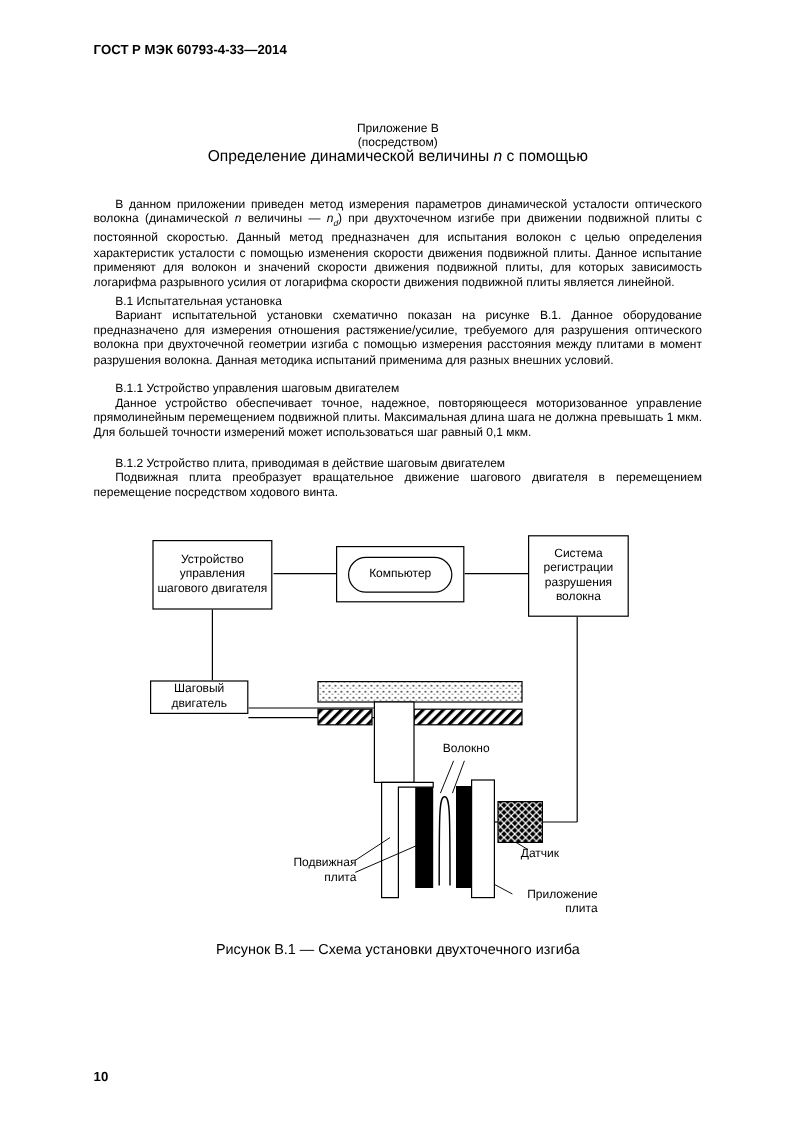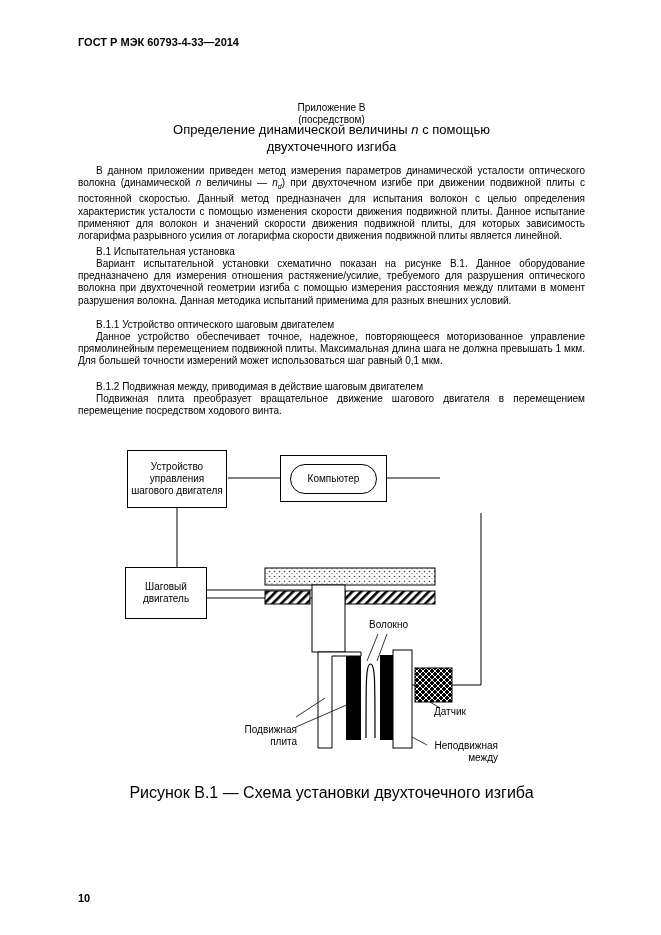--- a/index.html
+++ b/index.html
@@ -15,21 +15,21 @@
   .bold { font-weight:normal; }
   .center { text-align:center; }
   .just { text-align:justify; text-indent:18px; }
   .it { font-style:italic; }
   .indent { padding-left:18px; }
   sub { font-size:7px; font-style:italic; }
 
   .doc-header { top:36px; font-size:11px; font-weight:bold; }
   .annex { top:61px; font-size:10px; line-height:12px;margin-top:41px; }
   .main-title { top:121px; font-size:13px; line-height:17px; font-weight:normal; }
-  .caption { top:784px; font-size:16px; }
+  .caption { top:784px; font-size:12px; }
   .pagenum { top:892px; left:78px; font-size:11px; font-weight:bold; }
 
   .diagram { left:78px; top:440px; width:507px; height:335px; }
   .dsvg { position:absolute; left:0; top:0; z-index:1; }
   .dbox {
     position:absolute; border:1px solid #000; background:#fff; z-index:2;
     display:flex; align-items:center; justify-content:center;
     text-align:center; font-size:10px; line-height:12px; padding:2px;
   }
   .dbox-inner {
@@ -47,32 +47,31 @@
 
 <div class="abs doc-header" style="left:78px">ГОСТ Р МЭК 60793-4-33—2014</div>
 
 <div class="abs cw annex center">
   <div>Приложение В</div>
   <div>(посредством)</div>
 </div>
 
 <div class="abs cw main-title center">
   <div><span>Определение динамической величины </span><span class="it">n</span><span> с помощью</span></div>
-  <div>двухточечного изгиба</div>
 </div>
 
 <p class="abs cw small just" style="top:165px"><span>В данном приложении приведен метод измерения параметров динамической усталости оптического волокна (динамической </span><span class="it">n</span><span> величины — </span><span class="it">n</span><sub>d</sub><span>) при двухточечном изгибе при движении подвижной плиты с постоянной скоростью. Данный метод предназначен для испытания волокон с целью определения характеристик усталости с помощью изменения скорости движения подвижной плиты. Данное испытание применяют для волокон и значений скорости движения подвижной плиты, для которых зависимость логарифма разрывного усилия от логарифма скорости движения подвижной плиты является линейной.</span></p>
 
 <div class="abs cw small bold indent" style="top:246px">В.1 Испытательная установка</div>
 <p class="abs cw small just" style="top:258px">Вариант испытательной установки схематично показан на рисунке В.1. Данное оборудование предназначено для измерения отношения растяжение/усилие, требуемого для разрушения оптического волокна при двухточечной геометрии изгиба с помощью измерения расстояния между плитами в момент разрушения волокна. Данная методика испытаний применима для разных внешних условий.</p>
 
-<div class="abs cw small bold indent" style="top:319px">В.1.1 Устройство оптического шаговым двигателем</div>
+<div class="abs cw small bold indent" style="top:319px">В.1.1 Устройство управления шаговым двигателем</div>
 <p class="abs cw small just" style="top:331px">Данное устройство обеспечивает точное, надежное, повторяющееся моторизованное управление прямолинейным перемещением подвижной плиты. Максимальная длина шага не должна превышать 1 мкм. Для большей точности измерений может использоваться шаг равный 0,1 мкм.</p>
 
-<div class="abs cw small bold indent" style="top:381px">В.1.2 Подвижная между, приводимая в действие шаговым двигателем</div>
+<div class="abs cw small bold indent" style="top:381px">В.1.2 Устройство плита, приводимая в действие шаговым двигателем</div>
 <p class="abs cw small just" style="top:393px">Подвижная плита преобразует вращательное движение шагового двигателя в перемещением перемещение посредством ходового винта.</p>
 
 <div class="abs diagram">
   <svg class="dsvg" width="507" height="335" viewBox="0 0 507 335">
     <defs>
       <pattern id="dots" width="5" height="5" patternUnits="userSpaceOnUse">
         <rect width="5" height="5" fill="#ffffff"></rect>
         <circle cx="1.5" cy="1.5" r="0.8" fill="#444444"></circle>
         <circle cx="4" cy="3.6" r="0.6" fill="#666666"></circle>
       </pattern>
@@ -121,26 +120,29 @@
   <div class="dbox" style="left:49px; top:10px; width:100px; height:58px;">
     <span>Устройство управления шагового двигателя</span>
   </div>
 
   <div class="dbox" style="left:202px; top:15px; width:107px; height:47px;">
     <div class="dbox-inner">
       <span>Компьютер</span>
     </div>
   </div>
 
+  <div class="dbox" style="left:362px; top:6px; width:84px; height:68px;">
+    <span>Система регистрации разрушения волокна</span>
+  </div>
 
-  <div class="dbox" style="left:47px; top:127px; width:82px; height:52px;">
+  <div class="dbox" style="left:47px; top:127px; width:82px; height:28px;">
     <span>Шаговый двигатель</span>
   </div>
 
   <div class="dlabel" style="left:291px; top:179px;">Волокно</div>
-  <div class="dlabel" style="left:143px; top:284px; width:76px;">Подвижная плита</div>
+  <div class="dlabel" style="left:143px; top:274px; width:76px;">Подвижная плита</div>
   <div class="dlabel" style="left:356px; top:266px;">Датчик</div>
-  <div class="dlabel" style="left:338px; top:300px; width:82px;">Неподвижная между</div>
+  <div class="dlabel" style="left:338px; top:300px; width:82px;">Приложение плита</div>
 </div>
 
 <div class="abs cw caption center">Рисунок В.1 — Схема установки двухточечного изгиба</div>
 
 <div class="abs pagenum">10</div>
 
 </body></html>

